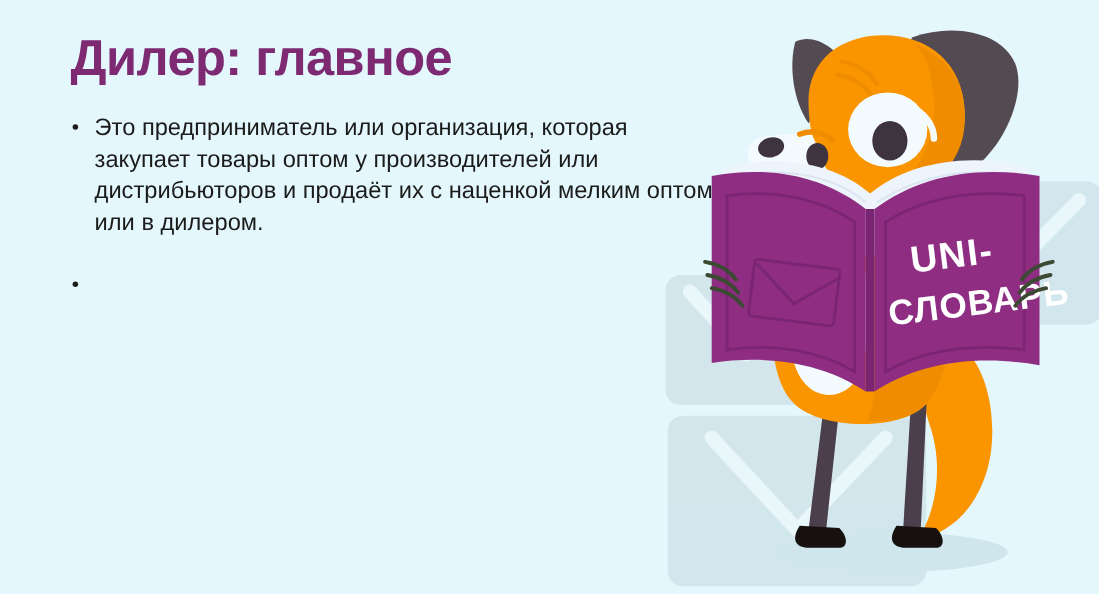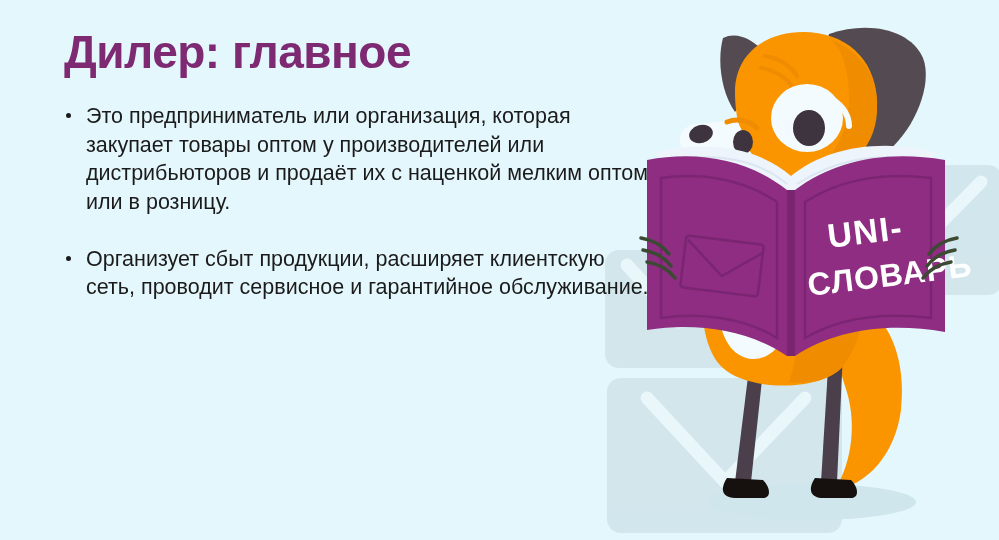--- a/index.html
+++ b/index.html
@@ -111,25 +111,24 @@
         <polyline points="48,398 126,482 206,398"></polyline>
       </g>
     </svg>
   </div>
 
   <div class="content">
     <h1 class="title">Дилер: главное</h1>
     <ul class="bullet-list">
       <li class="bullet-item">
         <span class="dot"></span>
-        <span>Это предприниматель или организация, которая закупает товары оптом у производителей или дистрибьюторов и продаёт их с наценкой мелким оптом или в розницу.</span>
+        <span>Это предприниматель или организация, которая закупает товары оптом у производителей или дистрибьюторов и продаёт их с наценкой мелким оптом или в дилером.</span>
       </li>
       <li class="bullet-item">
         <span class="dot"></span>
-        <span>Организует сбыт продукции, расширяет клиентскую сеть, проводит сервисное и гарантийное обслуживание.</span>
       </li>
     </ul>
   </div>
 
   <div class="illustration">
     <svg viewBox="0 0 360 540" xmlns="http://www.w3.org/2000/svg" aria-hidden="true">
 
       <ellipse cx="172" cy="502" rx="105" ry="18" fill="#cfe6ec"></ellipse>
 
       <path d="M196 300 C250 300 268 360 262 410 C256 455 228 485 196 490

